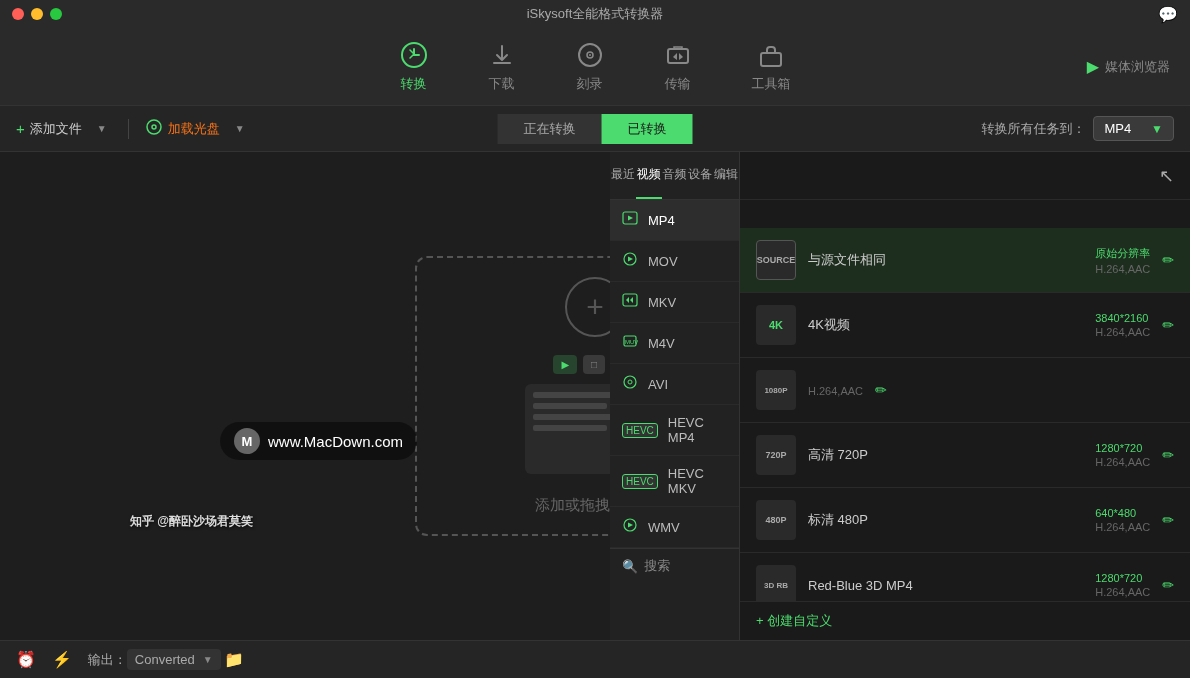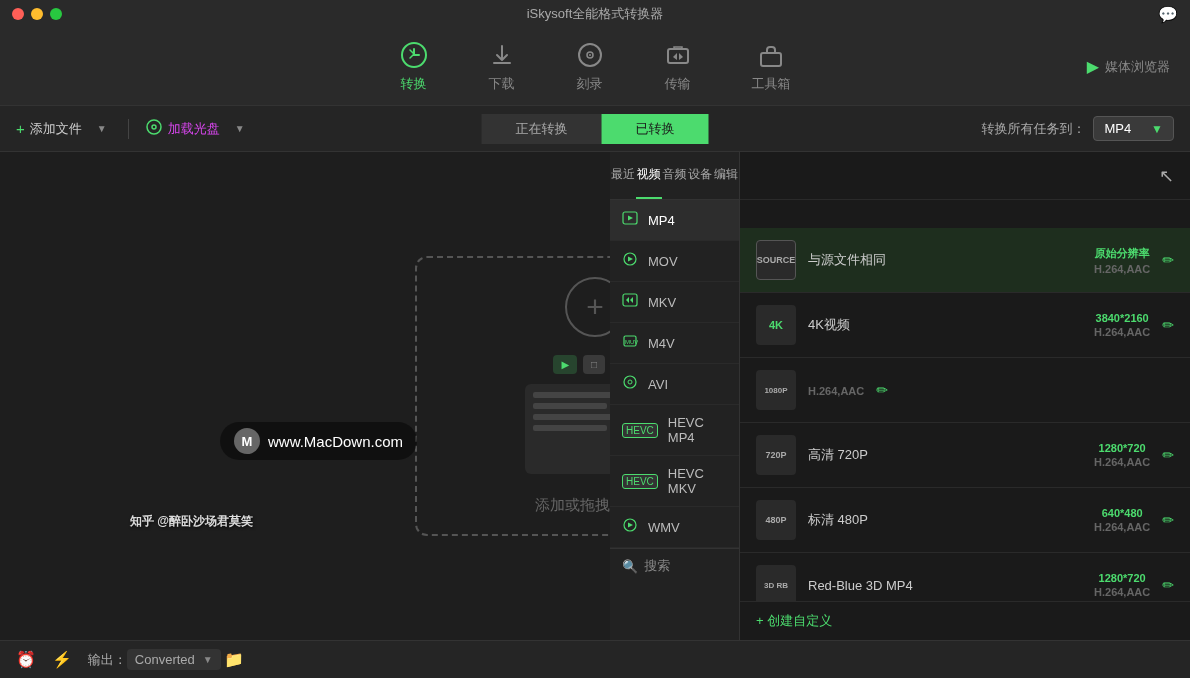--- a/index.html
+++ b/index.html
@@ -116,35 +116,35 @@
     .toolbar-divider {
       width: 1px;
       height: 20px;
       background: #444;
       margin: 0 6px;
     }
     .toolbar-disc {
       display: flex;
       align-items: center;
       gap: 5px;
-      color: #d946ef;
+      color: #f97316;
       font-size: 13px;
       cursor: pointer;
     }
     .toolbar-disc-icon { color: #4cdb6e; font-size: 16px; }
 
     
     .tabs-area {
       position: absolute;
       left: 50%;
       transform: translateX(-50%);
       display: flex;
     }
     .tab-btn {
-      padding: 6px 34px;
+      padding: 6px 26px;
       font-size: 13px;
       cursor: pointer;
       background: #333;
       color: #aaa;
       border: none;
       outline: none;
     }
     .tab-btn.active {
       background: #4cdb6e;
       color: #1a1a1a;
@@ -347,23 +347,22 @@
     .quality-info {
       flex: 1;
     }
     .quality-name {
       font-size: 13px;
       color: #ccc;
     }
     .quality-specs {
       display: flex;
       flex-direction: column;
-      align-items: center;
+      align-items: flex-start;
       gap: 2px;
-      font-weight: bold;
     }
     .quality-res {
       font-size: 11px;
       color: #4cdb6e;
     }
     .quality-codec {
       font-size: 11px;
       color: #666;
     }
     .quality-edit {

